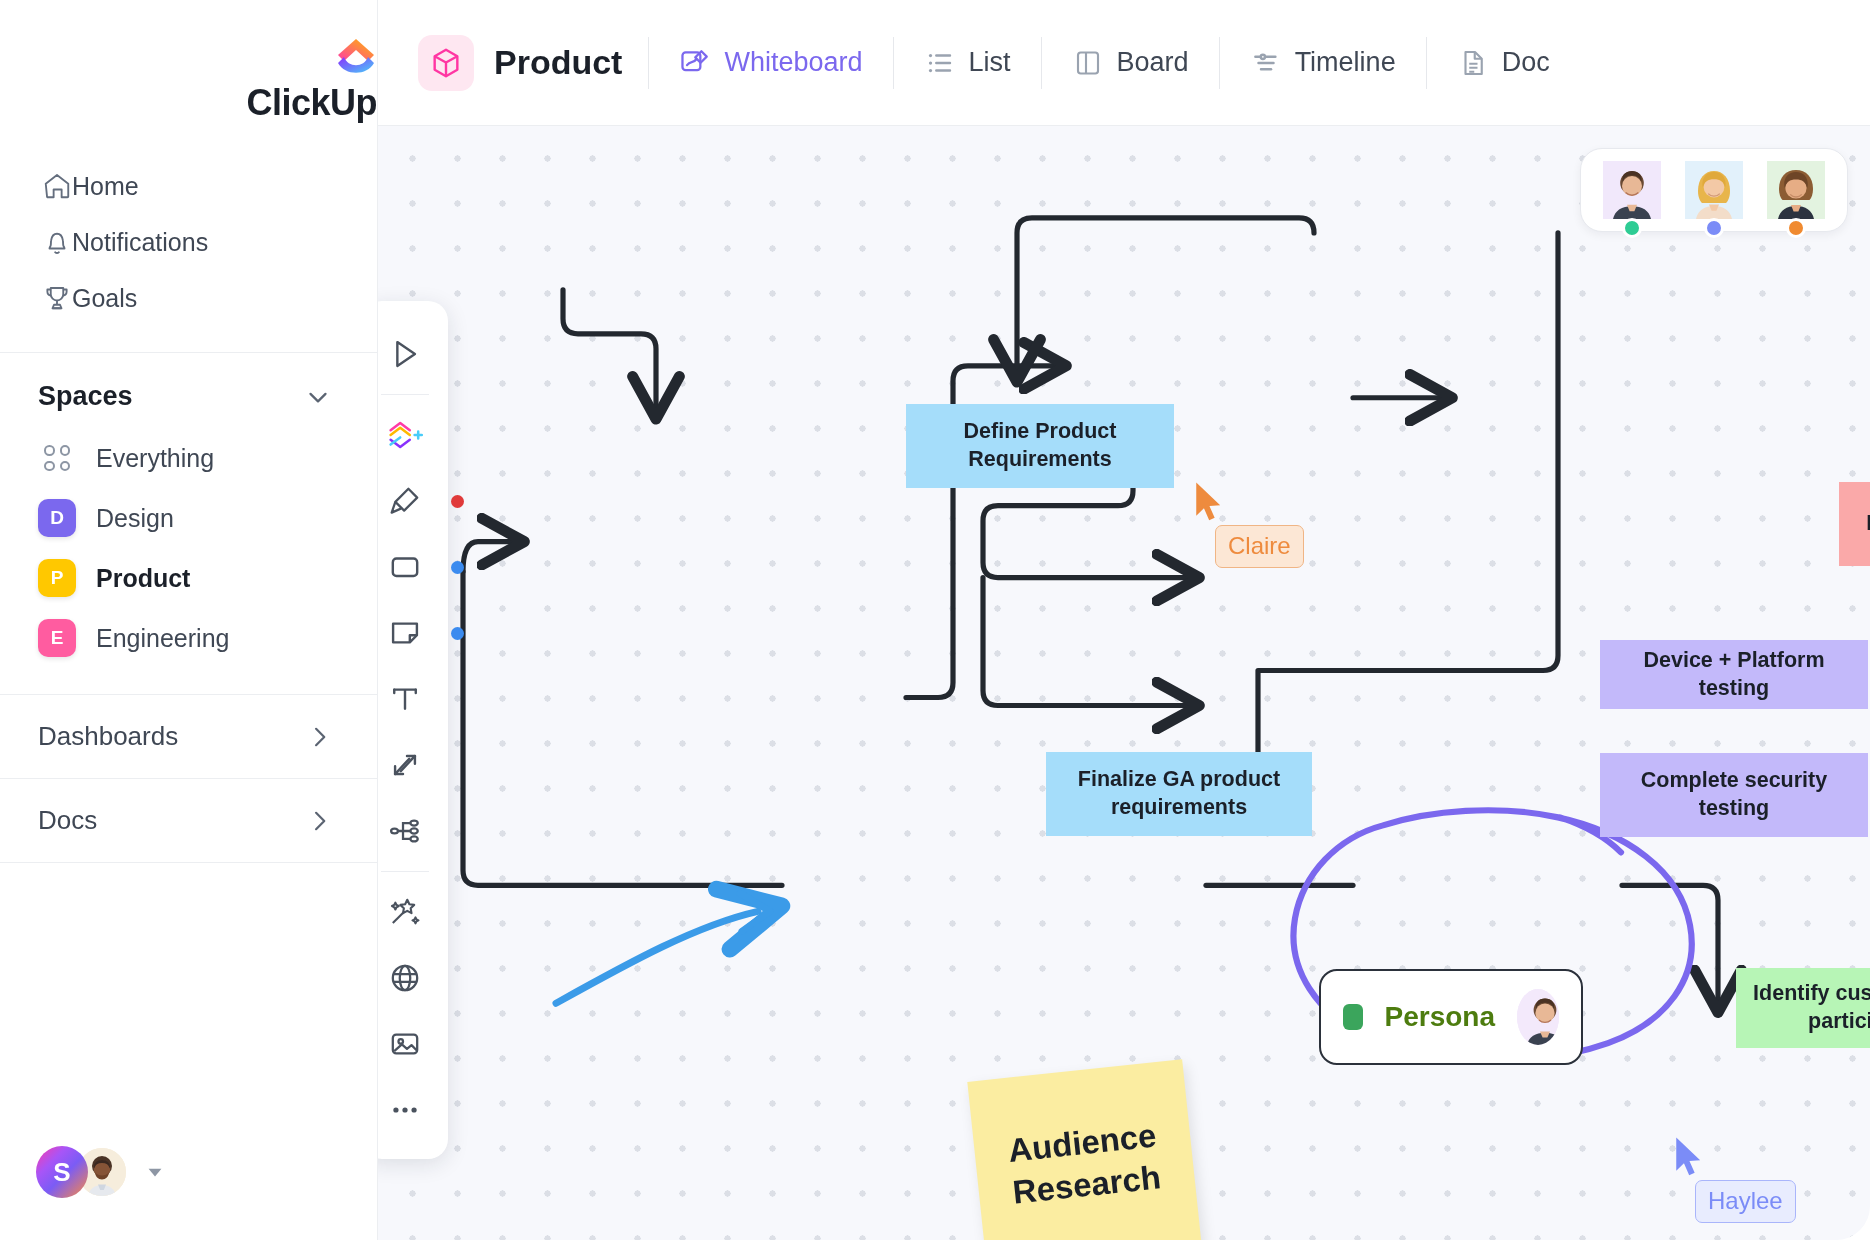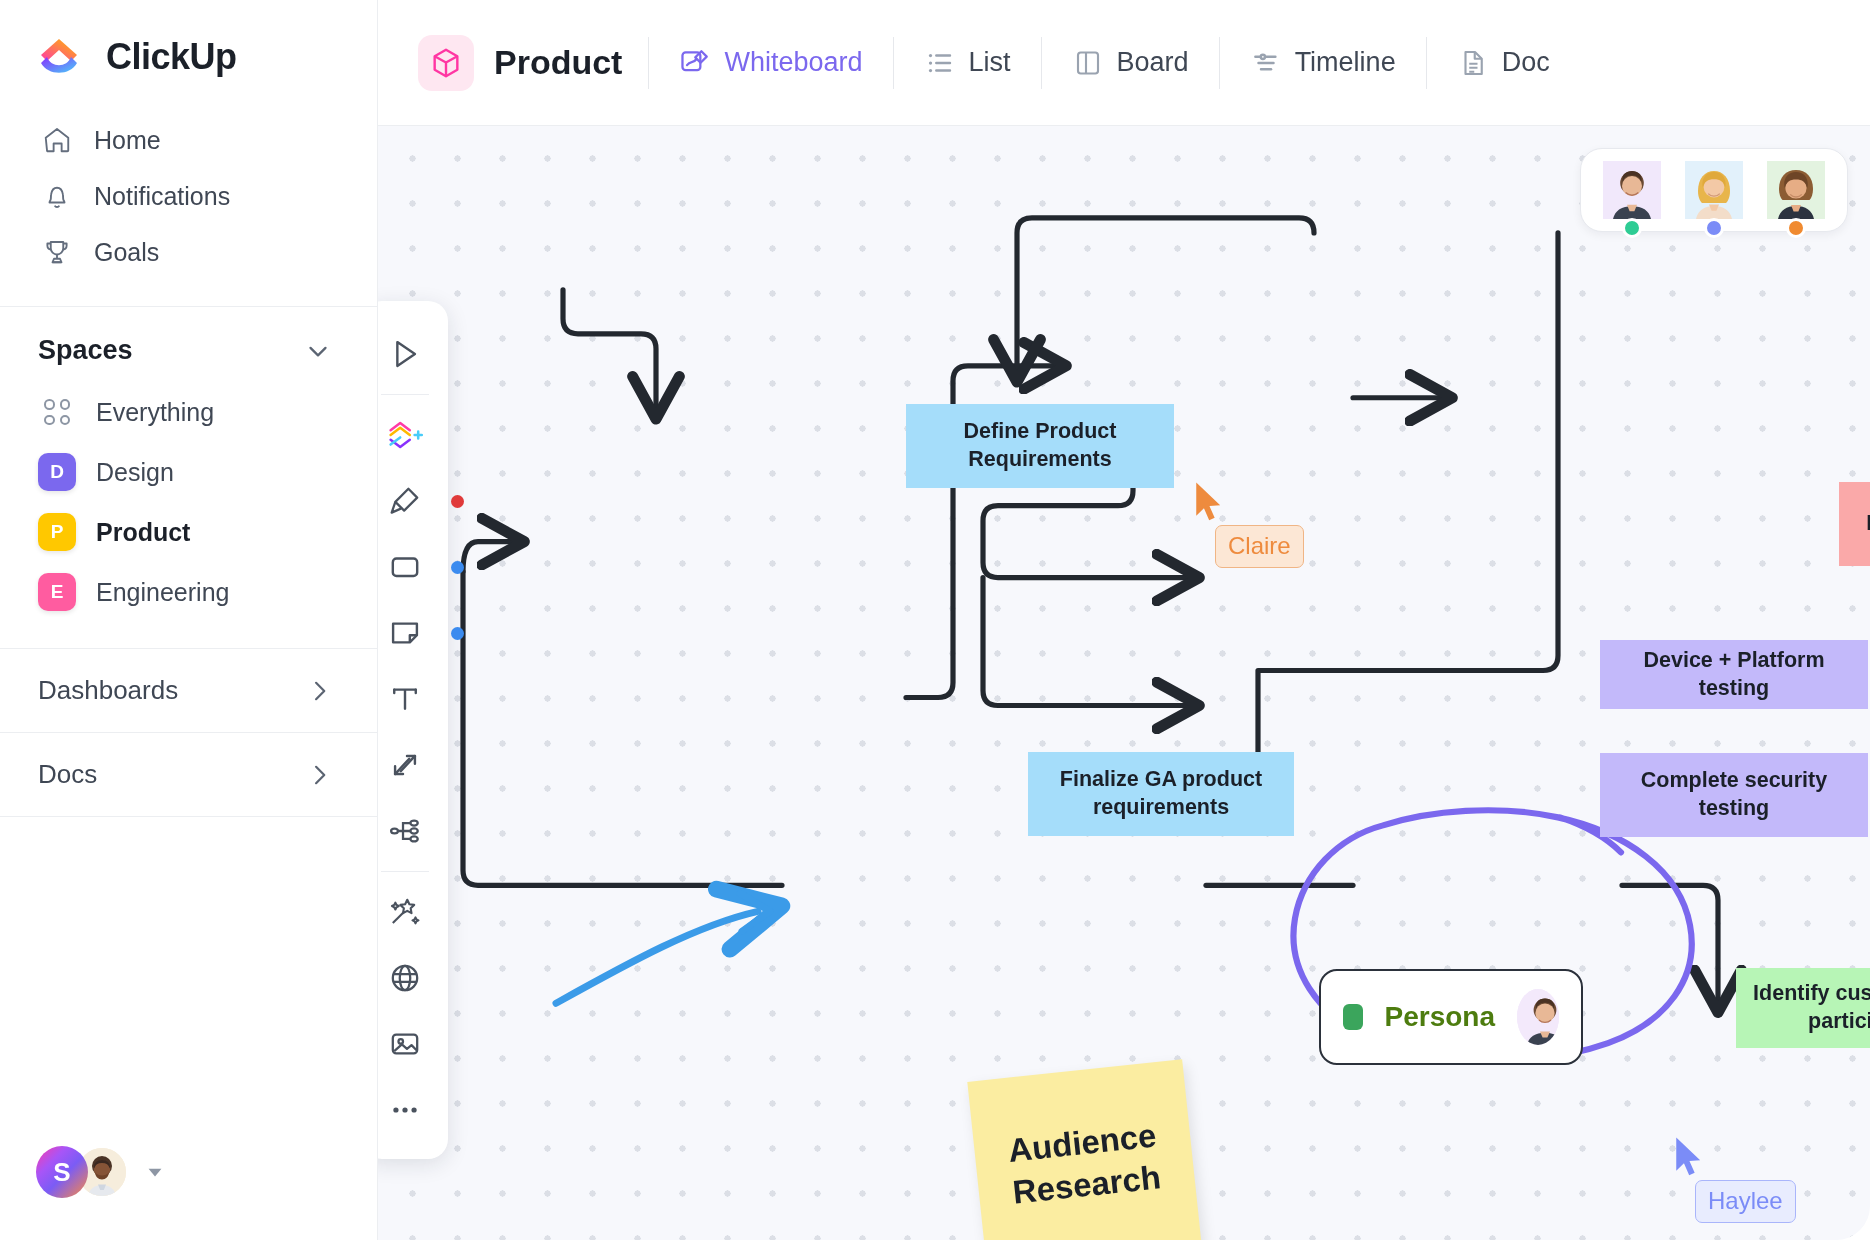--- a/index.html
+++ b/index.html
@@ -20,27 +20,27 @@
 
   
   .sidebar {
     width: 378px; height: 100%;
     background: #ffffff;
     border-right: 1px solid #eceef1;
     display: flex; flex-direction: column;
     position: relative; z-index: 20;
     flex: 0 0 378px;
   }
-  .logo-row { display: flex; align-items: flex-end; gap: 26px; padding: 36px 0 22px 38px; }
+  .logo-row { display: flex; align-items: flex-end; gap: 4px; padding: 36px 0 22px 38px; flex-direction: column; }
   .logo-mark { width: 42px; height: 42px; position: relative; }
   .logo-text { font-size: 36px; font-weight: 700; color: #1b2029; letter-spacing: -0.5px; }
 
   .nav-top { padding: 12px 0 26px 0; }
   .nav-item {
-    display: flex; align-items: center; gap: 22px;
+    display: flex; align-items: center; 
     padding: 13px 0 13px 42px;
     cursor: pointer;
   }
   .nav-item .lbl { font-size: 25px; color: #3f4754; font-weight: 400; }
   .nav-ico { width: 30px; height: 30px; display: flex; align-items: center; justify-content: center; color: #646e7e; }
 
   .divider { height: 1px; background: #eceef1; margin: 0; }
 
   .section-head {
     display: flex; align-items: center; justify-content: space-between;
@@ -457,21 +457,21 @@
                  M1182 692 C 1206 700, 1228 712, 1243 727" fill="none" stroke="#7B68EE" stroke-width="6.2" stroke-linecap="round" stroke-linejoin="round"></path>
         <path d="M178 878 C 250 838, 318 800, 380 786" fill="none" stroke="#3B9BE8" stroke-width="7" stroke-linecap="round" marker-end="url(#ahb)"></path>
         <path d="M362 768 L392 786 L364 806" fill="none" stroke="#3B9BE8" stroke-width="7" stroke-linecap="round" stroke-linejoin="round"></path>
       </svg>
 
       <div class="node" style="left:528px;top:278px;width:268px;height:84px;background:#A5DDFA">
         <span>Define Product Requirements</span>
       </div>
 
 
-      <div class="node" style="left:650px;top:626px;width:266px;height:84px;background:#A5DDFA">
+      <div class="node" style="left:668px;top:626px;width:266px;height:84px;background:#A5DDFA">
         <span>Finalize GA product requirements</span>
       </div>
 
 
       <div class="node" style="left:1461px;top:356px;width:272px;height:84px;background:#FAA9A9">
         <span>Release internal Beta</span>
       </div>
 
       <div class="node" style="left:1222px;top:514px;width:268px;height:69px;background:#C3B9FA">
         <span>Device + Platform testing</span>

